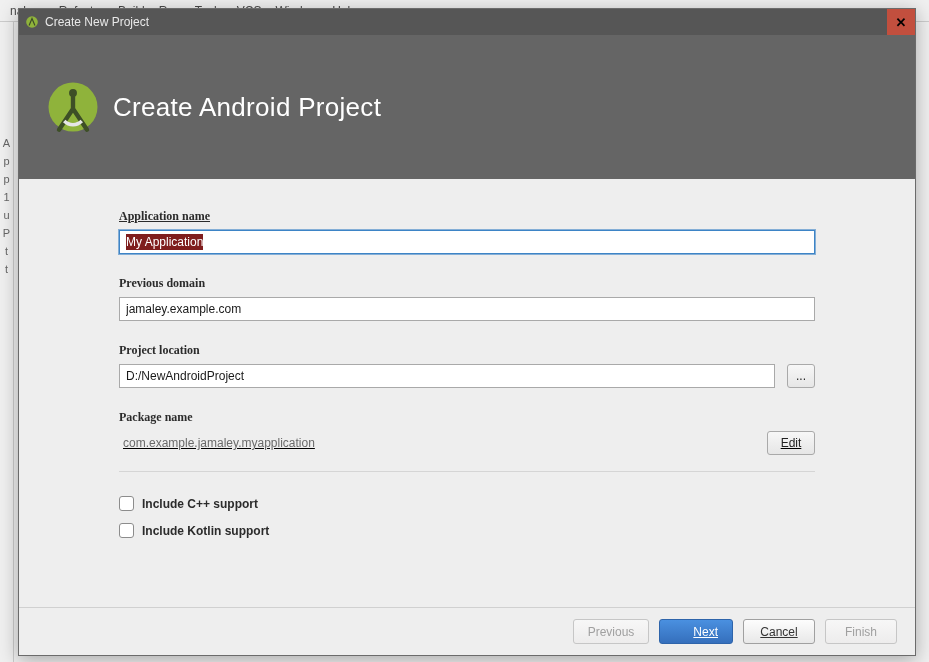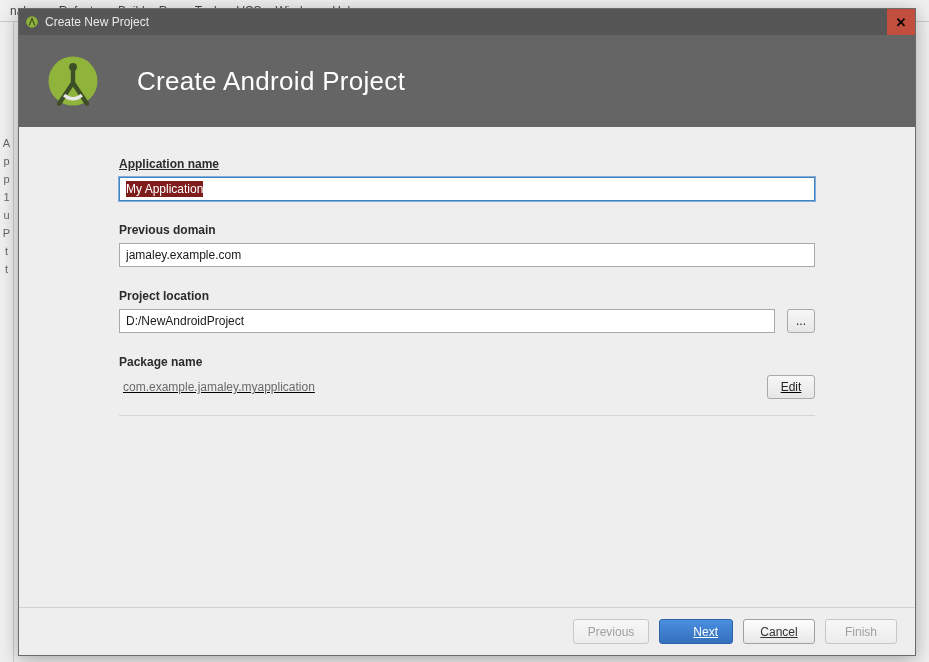--- a/index.html
+++ b/index.html
@@ -66,26 +66,26 @@
     .titlebar .title-text { flex: 1; }
     .close-btn {
       width: 28px; height: 26px;
       background: #c24f3e;
       display: flex; align-items: center; justify-content: center;
       cursor: pointer;
       margin-right: -6px;
       color: #000; font-weight: bold; font-size: 13px;
     }
     .header {
-      height: 92px;
+      height: 144px;
       background: #656565;
       display: flex;
       align-items: center;
       padding: 0 26px;
-      gap: 36px;
+      gap: 12px;
       text-align: right;
     }
     .as-logo { width: 56px; height: 56px; }
     .header h1 {
       color: #fff;
       font-weight: 300;
       font-size: 26px;
       letter-spacing: 0.3px;
     }
     .content {
@@ -94,20 +94,21 @@
       background: #eeeeee;
       overflow: auto;
     }
     .field { margin-bottom: 22px; }
     .field-label {
       display: block;
       font-weight: 600;
       color: #2b2b2b;
       font-size: 12px;
       margin-bottom: 6px;
+      font-family: Liberation Serif, serif;
     }
     .app-name-label .u { text-decoration: underline; }
     .text-input {
       width: 100%;
       height: 24px;
       border: 1px solid #a9a9a9;
       padding: 2px 6px;
       font-size: 12px;
       background: #fff;
       color: #1a1a1a;
@@ -276,20 +277,30 @@
     </div>
 
     <div class="field">
       <label class="field-label">Package name</label>
       <div class="pkg-row">
         <span class="pkg-text">com.example.jamaley.myapplication</span>
         <button class="edit-btn">Edit</button>
       </div>
     </div>
 
+    <div class="checks">
+      <div class="check">
+        <div class="checkbox"></div>
+        <span class="check-label">Include C++ support</span>
+      </div>
+      <div class="check">
+        <div class="checkbox"></div>
+        <span class="check-label">Include Kotlin support</span>
+      </div>
+    </div>
 
   </div>
 
   <div class="footer">
     <button class="btn disabled">Previous</button>
     <button class="btn primary"><span class="u">Next</span></button>
     <button class="btn"><span class="u">Cancel</span></button>
     <button class="btn disabled">Finish</button>
   </div>
 </div>

